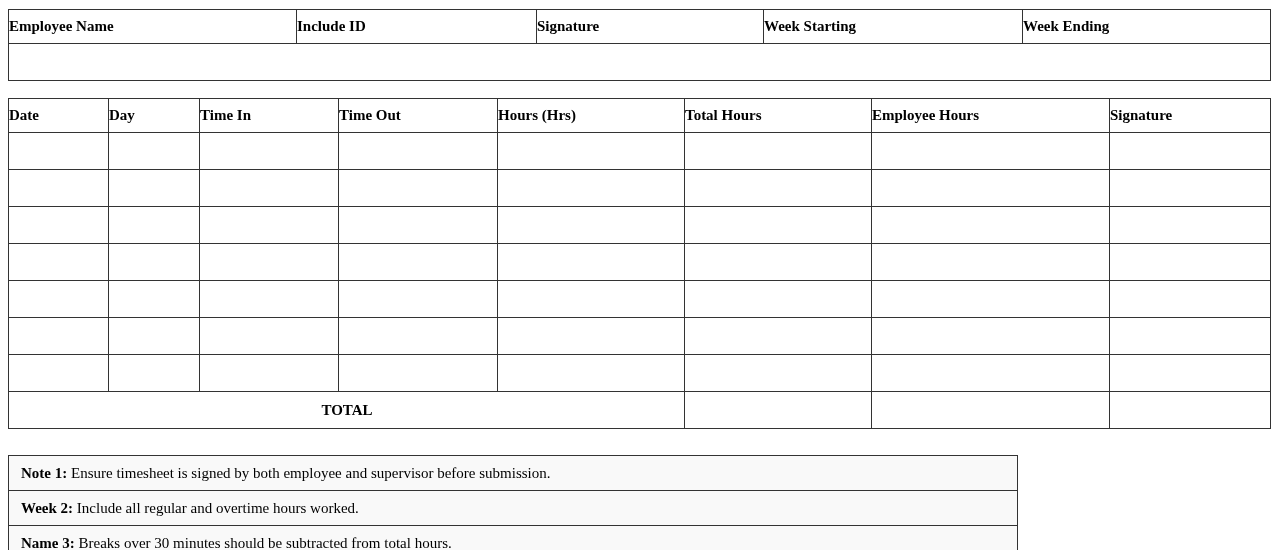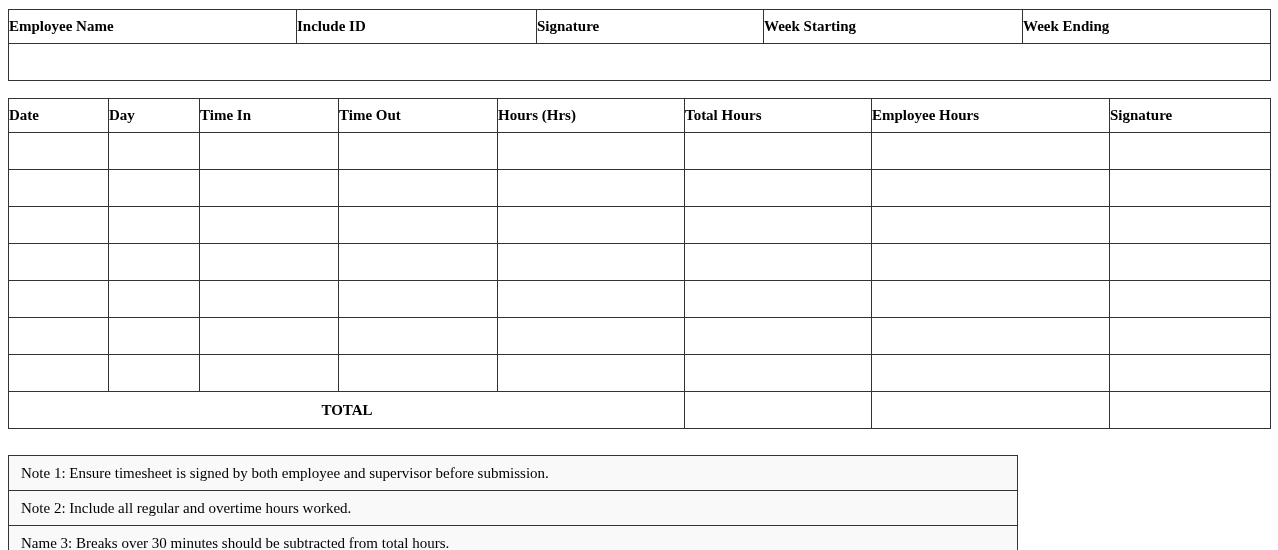--- a/index.html
+++ b/index.html
@@ -8,21 +8,21 @@
   table { border-collapse: collapse; position: absolute; table-layout: fixed; }
   td, th { border: 1px solid #333; font-size: 15px; }
   th { font-weight: bold; text-align: left; height: 33px; padding: 0; }
   #info { left: 8px; top: 9px; width: 1262px; }
   #info td { height: 34px; }
   #log { left: 8px; top: 98px; width: 1262px; }
   #log td { height: 34px; font-family: Liberation Serif, serif; }
   #log td.total-label { text-align: center; font-weight: bold; padding-right: 0; }
   #notes { left: 8px; top: 455px; width: 1010px; }
   #notes td { height: 34px; background: #f9f9f9; padding: 0 0 0 12px; font-size: 15px; }
-  #notes td b { font-weight: normal; margin-top: 19px; }
+  #notes td b { font-weight: bold; margin-top: 19px; }
 </style>
 </head>
 <body>
 
 <table id="info">
   <colgroup>
     <col style="width:288px">
       <col style="width:240px">
       <col style="width:227px">
       <col style="width:259px">
@@ -142,19 +142,19 @@
   </tr>
 </tbody>
   </table>
 
 <table id="notes">
   <tbody>
       <tr>
     <td><b>Note 1:</b><span> Ensure timesheet is signed by both employee and supervisor before submission.</span></td>
   </tr>
   <tr>
-    <td><b>Note 2:</b><span> Include all regular and overtime hours worked.</span></td>
+    <td><b>Week 2:</b><span> Include all regular and overtime hours worked.</span></td>
   </tr>
   <tr>
     <td><b>Name 3:</b><span> Breaks over 30 minutes should be subtracted from total hours.</span></td>
   </tr>
 </tbody>
   </table>
 
 </body></html>

